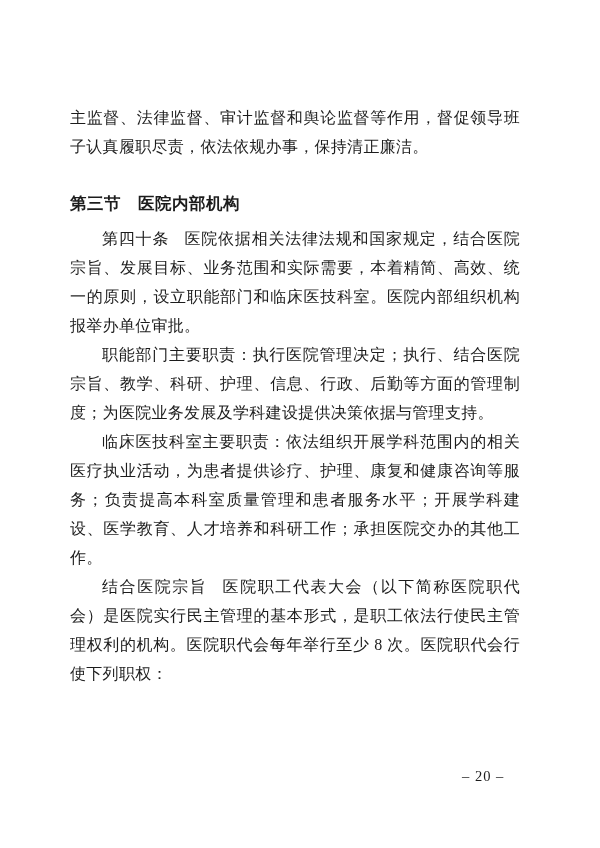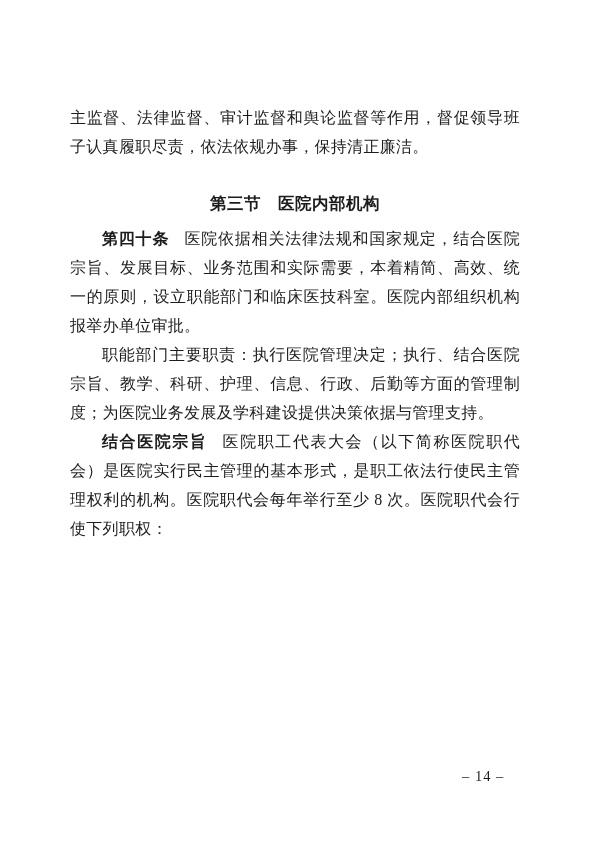--- a/index.html
+++ b/index.html
@@ -30,27 +30,27 @@
     text-justify: inter-ideograph;
     letter-spacing: 0.3px;
   }
   .para.indent {
     text-indent: 2em;
   }
   .section-heading {
     font-size: 16.5px;
     line-height: 29px;
     font-weight: bold;
-    text-align: center;
+    text-align: left;
     margin-top: 28px;
     margin-bottom: 6px;
     letter-spacing: 0.5px;
   }
   .article-number {
-    font-weight: bold;
+    font-weight: normal;
     margin-right: 0.95em;
   }
   .page-number {
     position: absolute;
     top: 768px;
     left: 462px;
     font-size: 14.5px;
     letter-spacing: 1px;
     color: #1c1c1c;
     white-space: nowrap;
@@ -63,20 +63,21 @@
   <div class="content">
 
     <p class="para">主监督、法律监督、审计监督和舆论监督等作用，督促领导班子认真履职尽责，依法依规办事，保持清正廉洁。</p>
 
     <h2 class="section-heading">第三节　医院内部机构</h2>
 
     <p class="para indent"><strong class="article-number">第四十条</strong><span>医院依据相关法律法规和国家规定，结合医院宗旨、发展目标、业务范围和实际需要，本着精简、高效、统一的原则，设立职能部门和临床医技科室。医院内部组织机构报举办单位审批。</span></p>
 
     <p class="para indent">职能部门主要职责：执行医院管理决定；执行、结合医院宗旨、教学、科研、护理、信息、行政、后勤等方面的管理制度；为医院业务发展及学科建设提供决策依据与管理支持。</p>
 
+    <p class="para indent">临床医技科室主要职责：依法组织开展学科范围内的相关医疗执业活动，为患者提供诊疗、护理、康复和健康咨询等服务；负责提高本科室质量管理和患者服务水平；开展学科建设、医学教育、人才培养和科研工作；承担医院交办的其他工作。</p>
 
 
     <p class="para indent"><strong class="article-number">结合医院宗旨</strong><span>医院职工代表大会（以下简称医院职代会）是医院实行民主管理的基本形式，是职工依法行使民主管理权利的机构。医院职代会每年举行至少 8 次。医院职代会行使下列职权：</span></p>
 
   </div>
 
-  <div class="page-number">– 14 –</div>
+  <div class="page-number">– 20 –</div>
 </div>
 
 </body></html>

